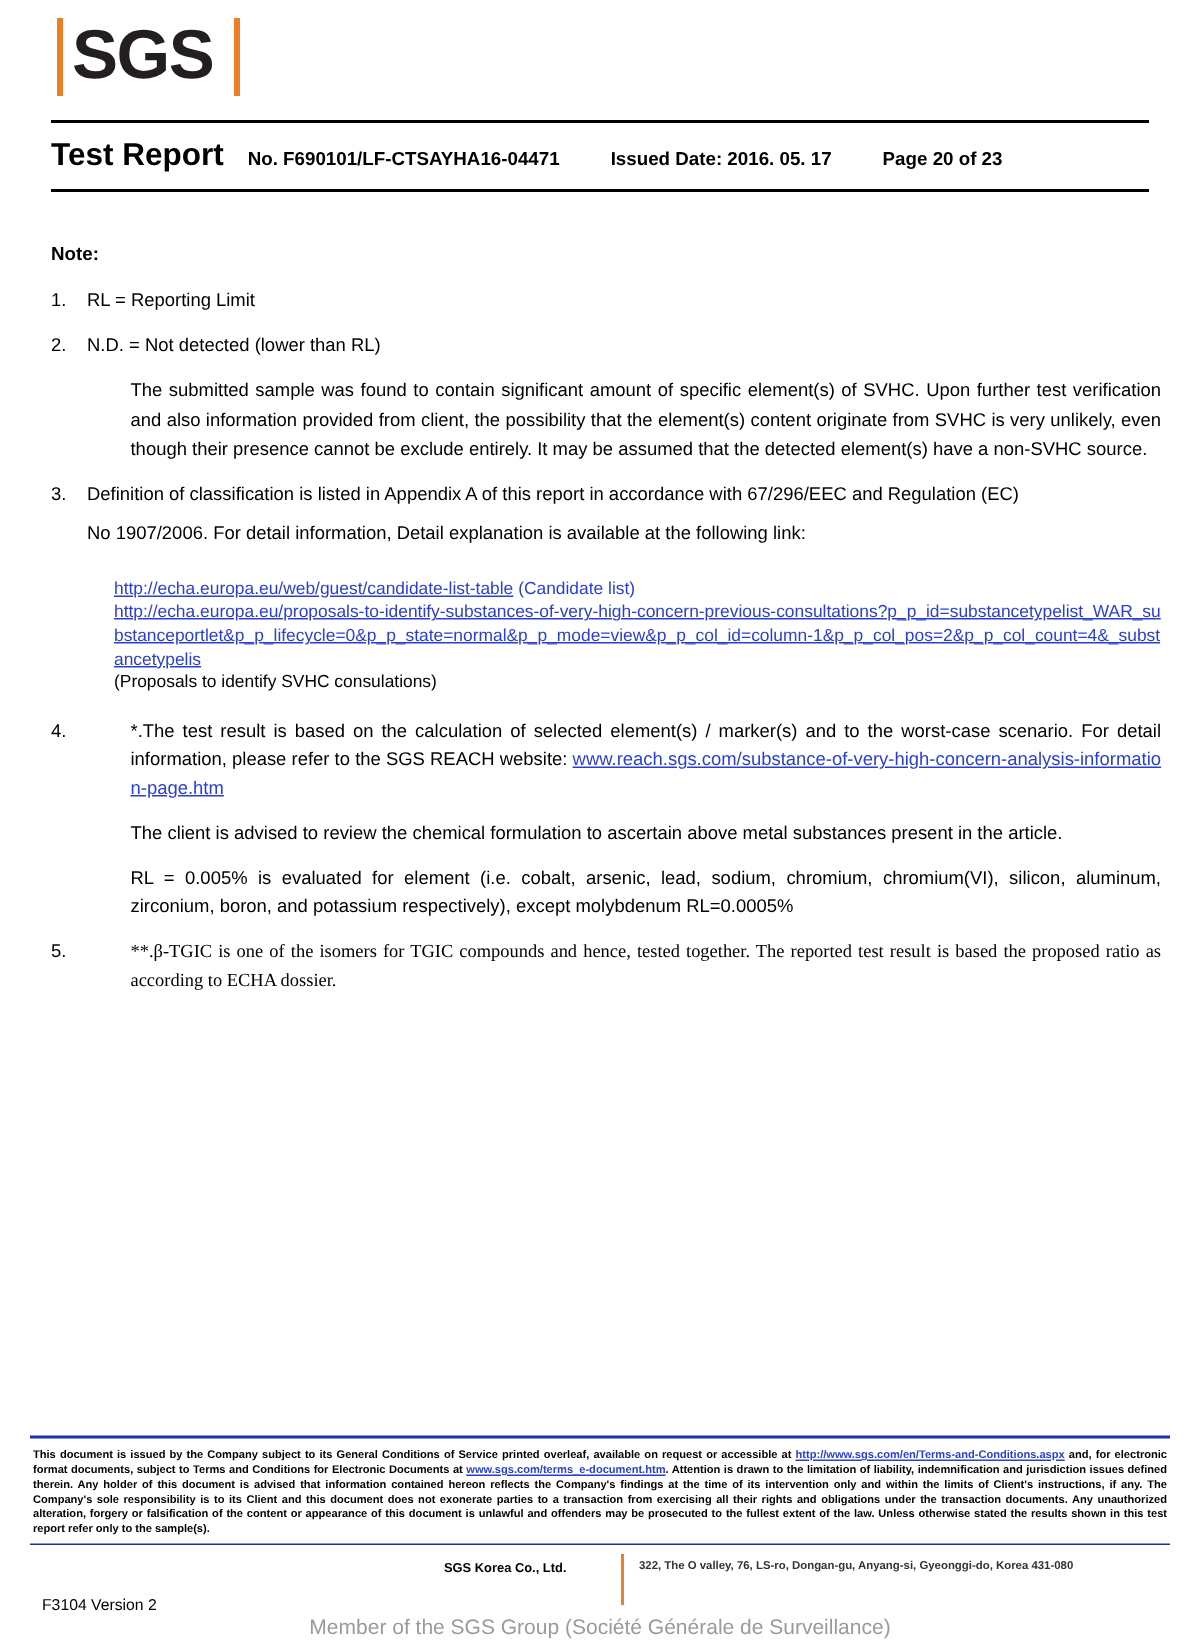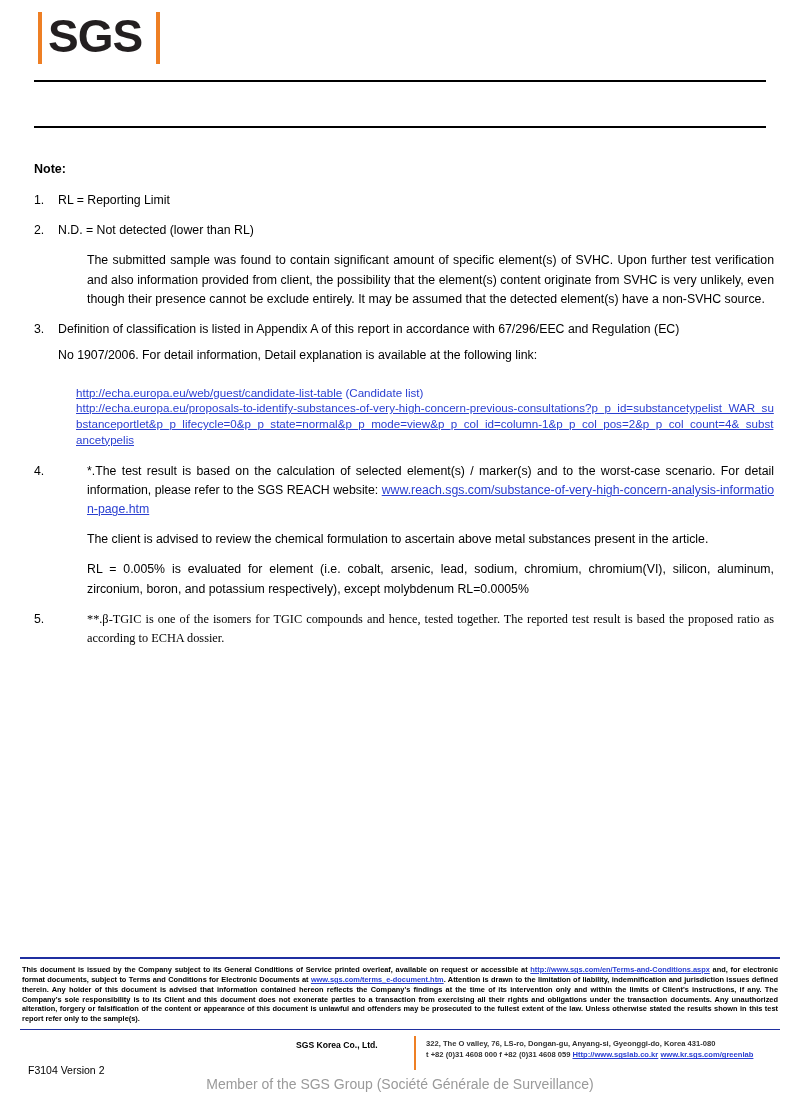--- a/index.html
+++ b/index.html
@@ -240,20 +240,26 @@
 
 <div class="page">
 
   <div class="logo-wrap">
     <div class="logo-bar-left"></div>
     <div class="logo-bar-right"></div>
     <div class="logo-text" style="margin-left:10px;">SGS</div>
   </div>
   <div class="header-rule"></div>
 
+  <div class="title-row">
+    <div class="report-title">Test Report</div>
+    <div class="report-no">No. F690101/LF-CTSAYHA16-04471</div>
+    <div class="issued-date">Issued Date: 2016. 05. 17</div>
+    <div class="page-of">Page 20 of 23</div>
+  </div>
   <div class="title-rule"></div>
 
   <div class="content">
 
     <div class="note-label">Note:</div>
 
     <div class="item">
       <div class="item-num">1.</div>
       <div class="item-body">
         <div class="para">RL = Reporting Limit</div>
@@ -274,20 +280,23 @@
         <div class="para" style="margin-bottom:7px;">Definition of classification is listed in Appendix A of this report in accordance with 67/296/EEC and Regulation (EC)</div>
         <div class="para" style="margin-bottom:4px;">No 1907/2006. For detail information, Detail explanation is available at the following link:</div>
         <div class="indent-link-block">
           <div>
             <a class="link" href="#">http://echa.europa.eu/web/guest/candidate-list-table</a>
             <span class="link-plain">(Candidate list)</span>
           </div>
           <div>
             <a class="link" href="#">http://echa.europa.eu/proposals-to-identify-substances-of-very-high-concern-previous-consultations?p_p_id=substancetypelist_WAR_substanceportlet&amp;p_p_lifecycle=0&amp;p_p_state=normal&amp;p_p_mode=view&amp;p_p_col_id=column-1&amp;p_p_col_pos=2&amp;p_p_col_count=4&amp;_substancetypelis</a>
           </div>
+          <div>
+            <span>(Proposals to identify SVHC consulations)</span>
+          </div>
         </div>
       </div>
     </div>
 
     <div class="item">
       <div class="item-num">4.</div>
       <div class="item-body">
         <div class="para justify">
           <span>*.The test result is based on the calculation of selected element(s) / marker(s) and to the worst-case scenario. For detail information, please refer to the SGS REACH website: </span><a class="link" href="#">www.reach.sgs.com/substance-of-very-high-concern-analysis-information-page.htm</a>
         </div>
@@ -310,18 +319,17 @@
   <div class="footer-text"><span>This document is issued by the Company subject to its General Conditions of Service printed overleaf, available on request or accessible at </span><a class="u" href="#">http://www.sgs.com/en/Terms-and-Conditions.aspx</a><span> and, for electronic format documents, subject to Terms and Conditions for Electronic Documents at </span><a class="u" href="#">www.sgs.com/terms_e-document.htm</a><span>. Attention is drawn to the limitation of liability, indemnification and jurisdiction issues defined therein. Any holder of this document is advised that information contained hereon reflects the Company's findings at the time of its intervention only and within the limits of Client's instructions, if any. The Company's sole responsibility is to its Client and this document does not exonerate parties to a transaction from exercising all their rights and obligations under the transaction documents. Any unauthorized alteration, forgery or falsification of the content or appearance of this document is unlawful and offenders may be prosecuted to the fullest extent of the law.  Unless otherwise stated the results shown in this test report refer only to the sample(s).</span></div>
 
   <div class="footer-rule2"></div>
 
   <div class="footer-bottom">
     <div class="doc-version">F3104 Version 2</div>
     <div class="sgs-korea">SGS Korea Co., Ltd.</div>
     <div class="orange-sep"></div>
     <div class="addr">
       <div>322, The O valley, 76, LS-ro, Dongan-gu, Anyang-si, Gyeonggi-do, Korea 431-080</div>
-      <div><span>t +82 (0)31 4608 000 f +82 (0)31 4608 059 </span><a class="u" href="#">Http://www.sgslab.co.kr</a> <a class="u" href="#">www.kr.sgs.com/greenlab</a></div>
     </div>
     <div class="member-line">Member of the SGS Group (Société Générale de Surveillance)</div>
   </div>
 
 </div>
 
 </body></html>

